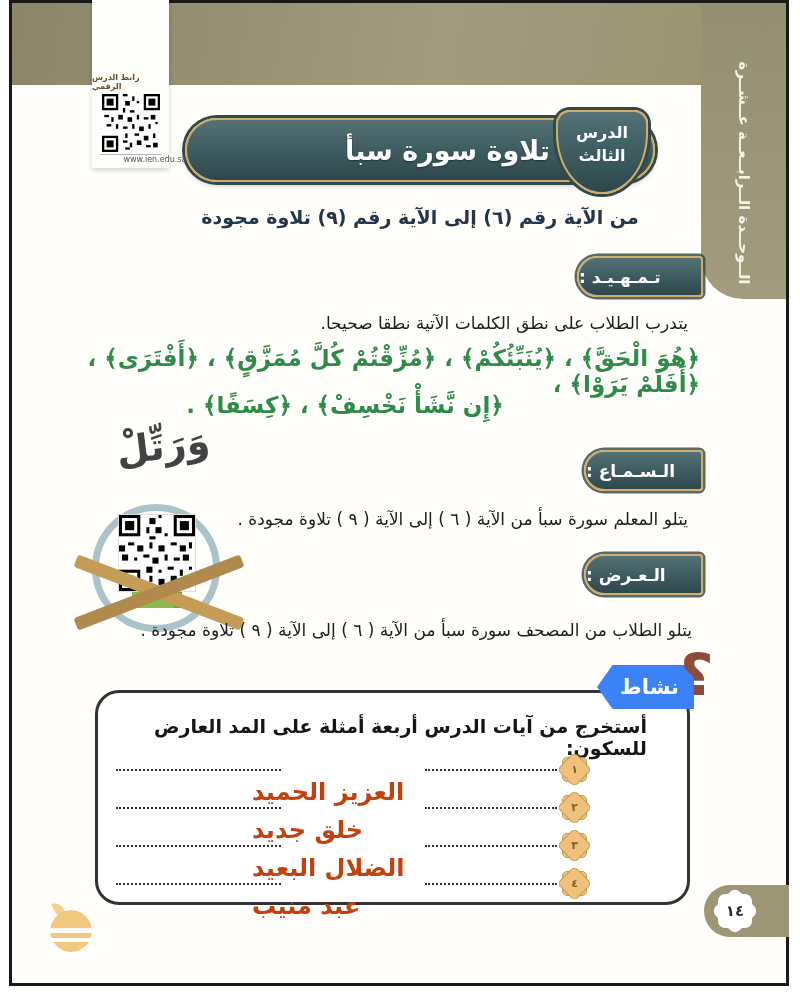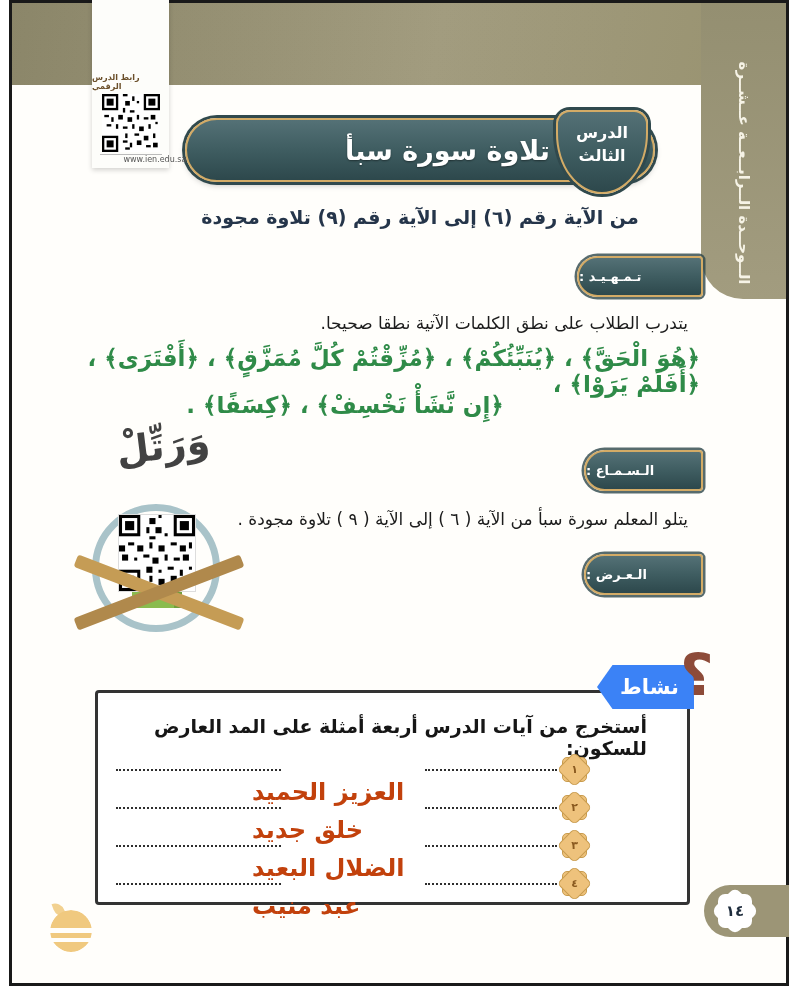--- a/index.html
+++ b/index.html
@@ -47,21 +47,21 @@
   .lesson-tab span { color:#fff; font-size:16px; font-weight:bold; line-height:1.45; }
 
   .subtitle { position:absolute; left:150px; top:206px; width:540px; text-align:center;
               direction:rtl; font-size:19px; font-weight:bold; color:#25354a; }
 
   
   .tealbar { position:absolute; height:41px; border:2px solid #d3ab66;
              box-shadow:0 0 0 2.5px rgba(45,70,74,.8);
              border-radius:21px 4px 4px 21px; display:flex; align-items:center;
              justify-content:flex-end; padding-right:12px; direction:rtl; z-index:2; }
-  .tealbar span { color:#fff; font-size:13px; font-weight:bold; }
+  .tealbar span { color:#fff; font-size:17px; font-weight:bold; }
   .bar-tamheed { left:577px; top:256px; width:126px; }
   .bar-samaa   { left:584px; top:450px; width:119px; }
   .bar-ard     { left:584px; top:554px; width:119px; }
 
   .body-text { position:absolute; direction:rtl; text-align:right; color:#1c1c1c; font-size:17px; }
   .p1 { right:112px; top:313px; }
   .p2 { right:112px; top:509px; }
   .p3 { right:108px; top:620px; }
 
   .quran { position:absolute; direction:rtl; color:#2f8b48; font-weight:bold; font-size:23px; }
@@ -76,21 +76,21 @@
                  border:7px solid #a9c3c9; border-radius:50%; }
   .logo-green { position:absolute; left:50px; top:148px; width:50px; height:32px; background:#8abb4e;
                 box-shadow:inset -8px 0 0 #6f9e3c; }
   .qr-big { position:absolute; left:36px; top:86px; width:78px; height:78px; border:1px solid #ddd; }
   .rehal-bar { position:absolute; width:178px; height:13px; border-radius:3px; }
   .rehal-1 { left:-12px; top:158px; background:#c59c55; transform:rotate(21deg); }
   .rehal-2 { left:-12px; top:158px; background:#b0894c; transform:rotate(-21deg); }
 
   
   .activity-box { position:absolute; left:95px; top:690px; width:595px; height:215px;
-                  border:3px solid #333; border-radius:4px; background:#fff; }
+                  border:3px solid #333; border-radius:24px; background:#fff; }
   .activity-prompt { position:absolute; right:40px; top:22px; direction:rtl; font-size:19px;
                      font-weight:bold; color:#161616; }
   .rows { position:absolute; left:0; top:66px; width:100%; }
   .arow { position:relative; height:38px; }
   .dots { position:absolute; border-top:2.5px dotted #2e2e2e; height:0; top:10px; }
   .dots-r { right:130px; width:132px; }
   .dots-l { left:18px;  width:165px; }
   .answer { position:absolute; right:235px; width:200px; top:2px; text-align:left; direction:rtl;
             color:#c2410c; font-size:24px; font-weight:bold;margin-top:17px; }
   .orn { position:absolute; right:100px; top:-2px; width:25px; height:25px; }
@@ -256,20 +256,21 @@
   </div>
 
   <div class="tealbar teal bar-samaa">
     <span>الـسـمـاع :</span>
   </div>
   <div class="body-text p2">يتلو المعلم سورة سبأ من الآية ( ٦ ) إلى الآية ( ٩ ) تلاوة مجودة .</div>
 
   <div class="tealbar teal bar-ard">
     <span>الـعـرض :</span>
   </div>
+  <div class="body-text p3">يتلو الطلاب من المصحف سورة سبأ من الآية ( ٦ ) إلى الآية ( ٩ ) تلاوة مجودة .</div>
 
   <div class="activity-box">
     <div class="activity-prompt">أستخرج من آيات الدرس أربعة أمثلة على المد العارض للسكون:</div>
     <div class="rows">
       <div class="arow">
         <span class="orn">
             <i></i>
             <i class="r45"></i>
             <b>١</b>
           </span>

